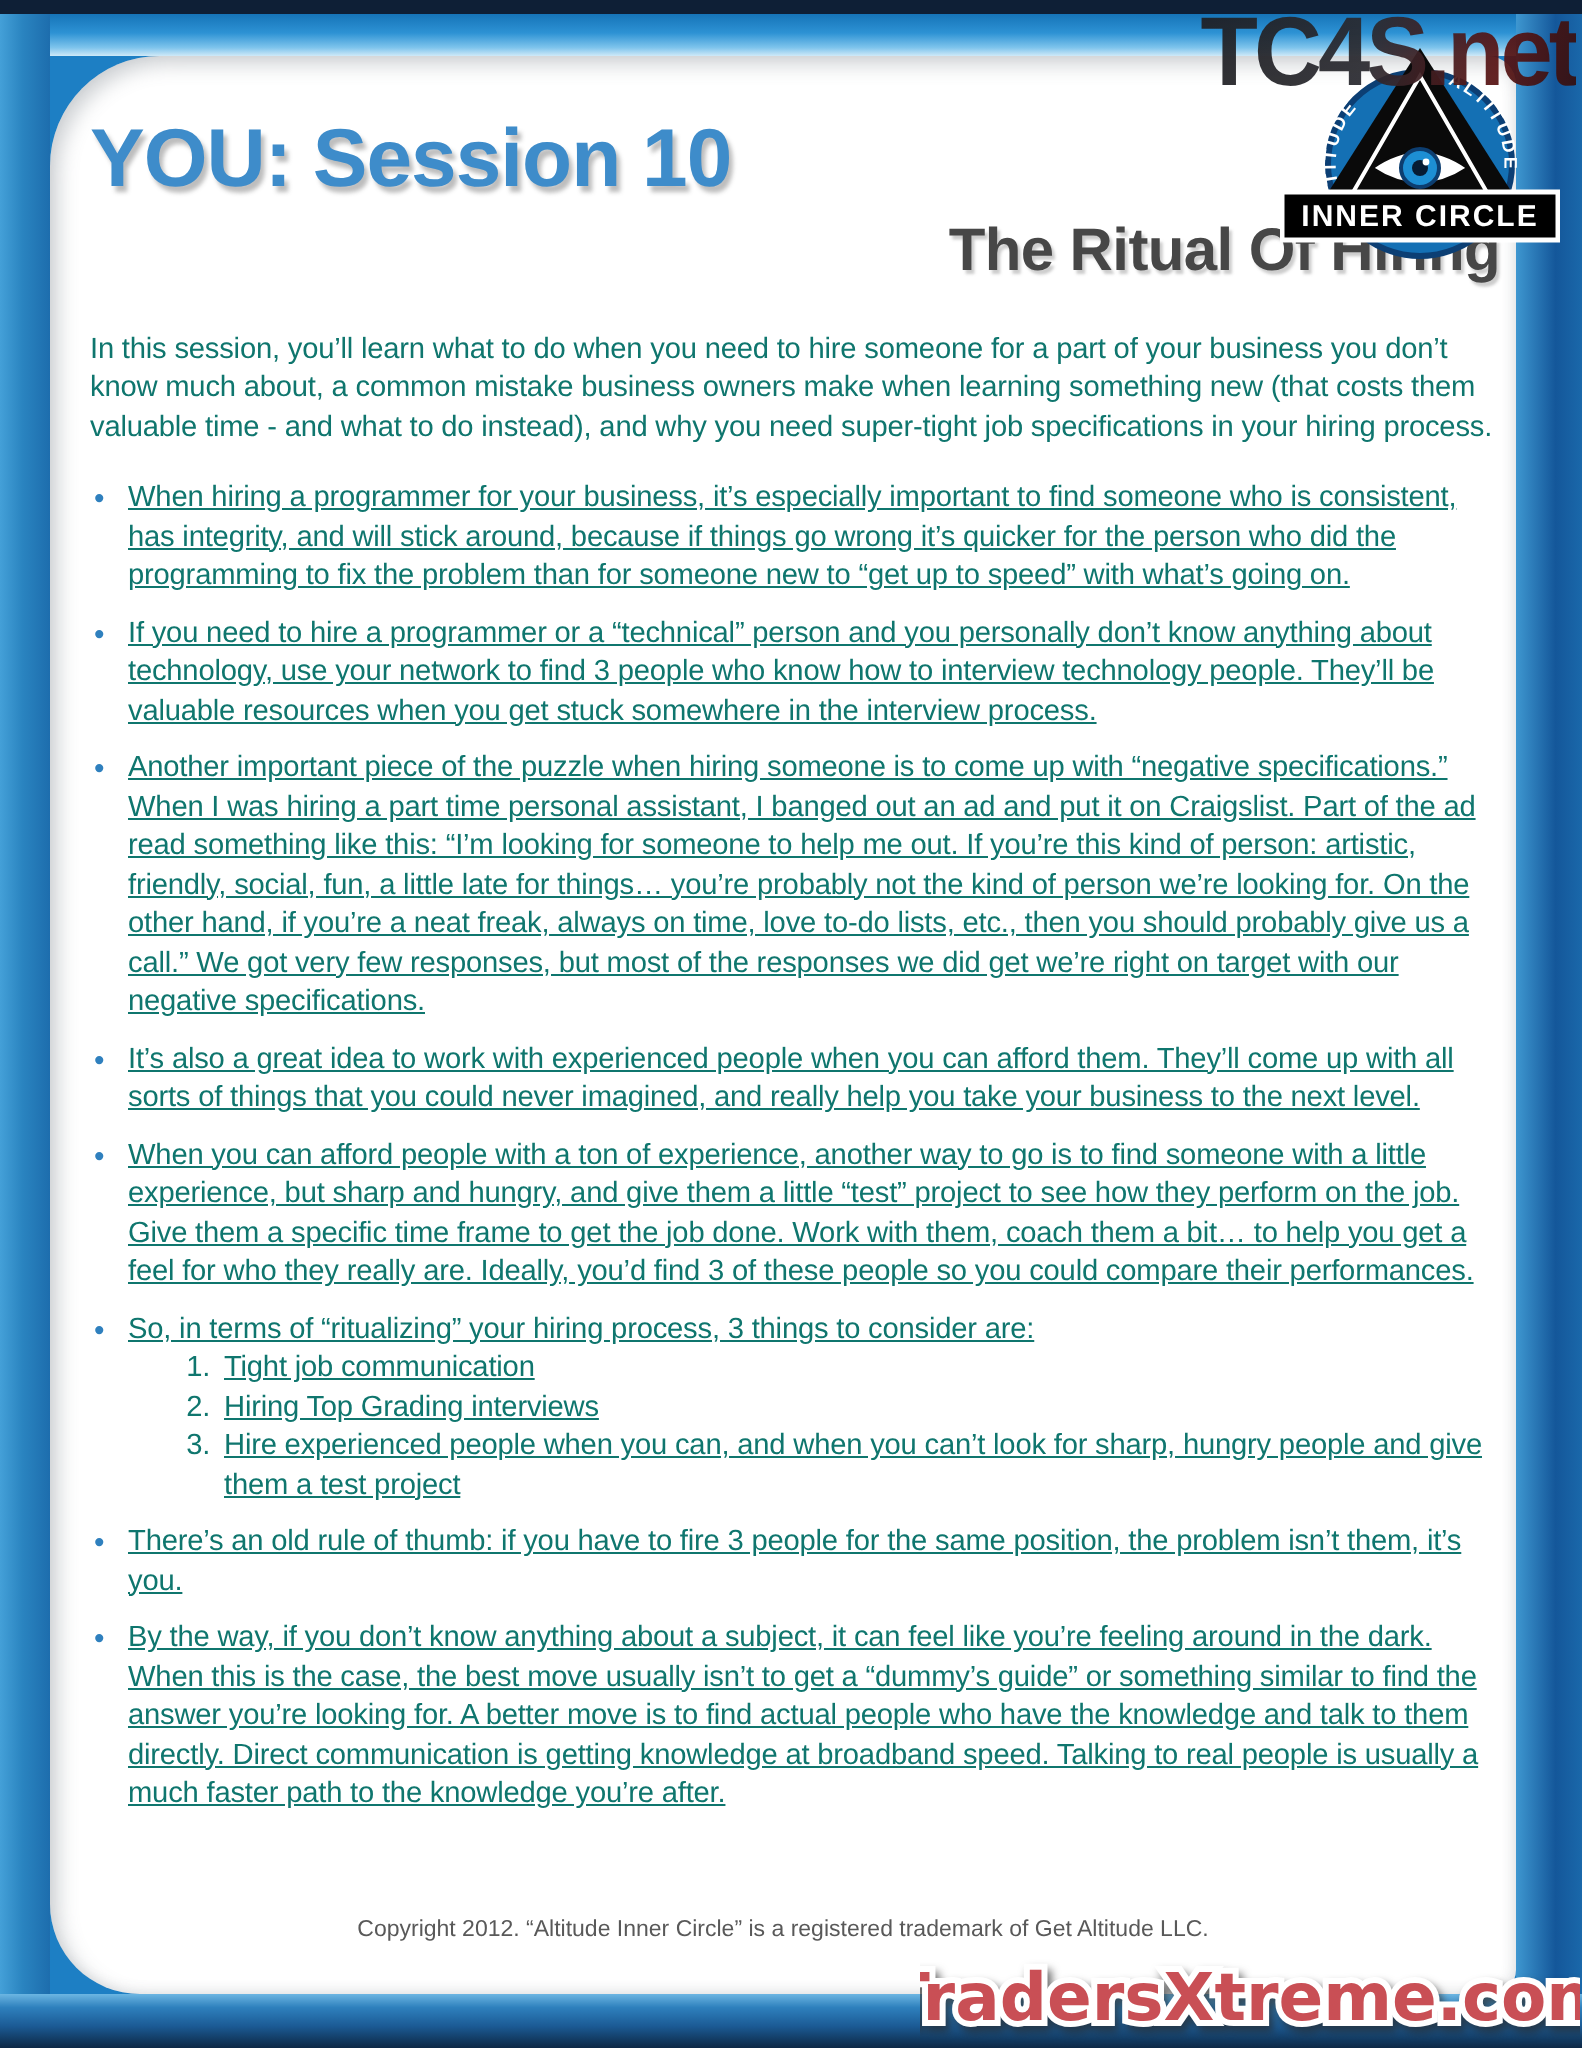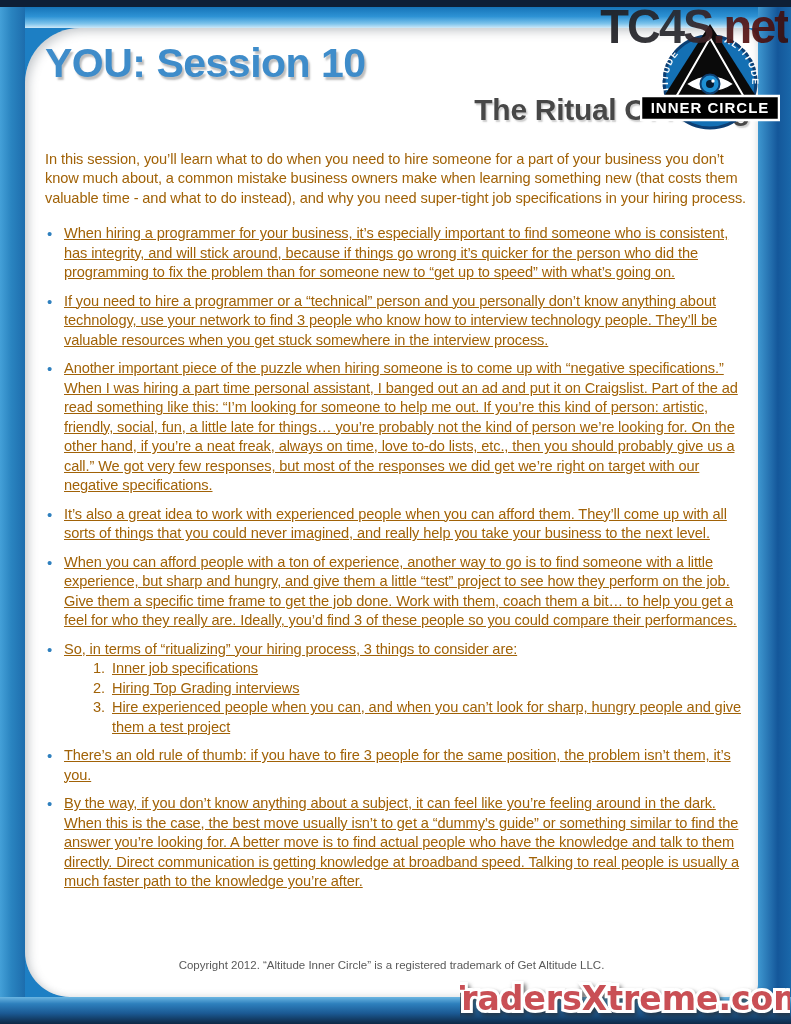--- a/index.html
+++ b/index.html
@@ -17,30 +17,30 @@
     background:linear-gradient(90deg,#3e97d0 0%,#14579a 60%,#1a68aa 100%);}
   .bar-bottom{position:absolute;left:0;top:997px;width:791px;height:27px;
     background:linear-gradient(180deg,#6cb6e2 0%,#2e80bd 25%,#1b5a94 60%,#123a61 85%,#0d2845 100%);}
   
   .panel{
     position:absolute;left:25px;top:28px;width:733px;height:969px;background:#ffffff;
     border-radius:55px 14px 12px 45px;
     box-shadow:inset 4px 4px 10px rgba(90,100,110,.30), inset -2px -2px 6px rgba(90,100,110,.10);
     z-index:2;
   }
-  .content{position:absolute;left:20px;top:8px;width:705px;}
+  .content{position:absolute;left:20px;top:24px;width:705px;}
   h1.session-title{
     margin:6px 0 0 0;font-size:41px;line-height:1.05;font-weight:700;letter-spacing:-.5px;
     color:#3e8cca;text-shadow:2px 3px 2px rgba(90,90,90,.40);
   }
   h2.doc-subtitle{
     margin:9px 0 0 0;font-size:30px;line-height:1.05;font-weight:700;letter-spacing:-.3px;
     color:#474747;text-shadow:1.5px 2px 1.5px rgba(110,110,110,.35);text-align:right;
   }
-  .bodytext{font-size:14.6px;line-height:19.5px;color:#a16207;letter-spacing:-.1px;}
+  .bodytext{font-size:14.6px;line-height:19.5px;color:#0f766e;letter-spacing:-.1px;}
   p.intro{margin:24px 0 0 0;width:702px;}
   ul.bullets{list-style:none;margin:16px 0 0 0;padding:0;width:702px;}
   ul.bullets>li{position:relative;padding-left:19px;margin:0 0 9px 0;text-decoration:underline;}
   ul.bullets>li::before{content:"\2022";position:absolute;left:2px;top:0;color:#2f80be;font-size:15px;}
   ol.numbered{margin:0;padding:0 0 0 45px;}
   ol.numbered>li{margin:0;padding-left:3px;}
   .footer-note{
     position:absolute;left:0;bottom:26px;width:100%;text-align:center;
     font-size:11.5px;color:#595959;letter-spacing:0;
   }
@@ -77,21 +77,21 @@
 
       <ul class="bullets bodytext">
         <li>When hiring a programmer for your business, it’s especially important to find someone who is consistent, has integrity, and will stick around, because if things go wrong it’s quicker for the person who did the programming to fix the problem than for someone new to “get up to speed” with what’s going on.</li>
         <li>If you need to hire a programmer or a “technical” person and you personally don’t know anything about technology, use your network to find 3 people who know how to interview technology people. They’ll be valuable resources when you get stuck somewhere in the interview process.</li>
         <li>Another important piece of the puzzle when hiring someone is to come up with “negative specifications.” When I was hiring a part time personal assistant, I banged out an ad and put it on Craigslist. Part of the ad read something like this: “I’m looking for someone to help me out. If you’re this kind of person: artistic, friendly, social, fun, a little late for things… you’re probably not the kind of person we’re looking for. On the other hand, if you’re a neat freak, always on time, love to-do lists, etc., then you should probably give us a call.” We got very few responses, but most of the responses we did get we’re right on target with our negative specifications.</li>
         <li>It’s also a great idea to work with experienced people when you can afford them. They’ll come up with all sorts of things that you could never imagined, and really help you take your business to the next level.</li>
         <li>When you can afford people with a ton of experience, another way to go is to find someone with a little experience, but sharp and hungry, and give them a little “test” project to see how they perform on the job. Give them a specific time frame to get the job done. Work with them, coach them a bit… to help you get a feel for who they really are. Ideally, you’d find 3 of these people so you could compare their performances.</li>
         <li>
           <span>So, in terms of “ritualizing” your hiring process, 3 things to consider are:</span>
           <ol class="numbered">
-            <li>Inner job specifications</li>
+            <li>Tight job communication</li>
             <li>Hiring Top Grading interviews</li>
             <li>Hire experienced people when you can, and when you can’t look for sharp, hungry people and give them a test project</li>
           </ol>
         </li>
         <li>There’s an old rule of thumb: if you have to fire 3 people for the same position, the problem isn’t them, it’s you.</li>
         <li>By the way, if you don’t know anything about a subject, it can feel like you’re feeling around in the dark. When this is the case, the best move usually isn’t to get a “dummy’s guide” or something similar to find the answer you’re looking for. A better move is to find actual people who have the knowledge and talk to them directly. Direct communication is getting knowledge at broadband speed. Talking to real people is usually a much faster path to the knowledge you’re after.</li>
       </ul>
     </div>
 
     <div class="footer-note">Copyright 2012. “Altitude Inner Circle” is a registered trademark of Get Altitude LLC.</div>

